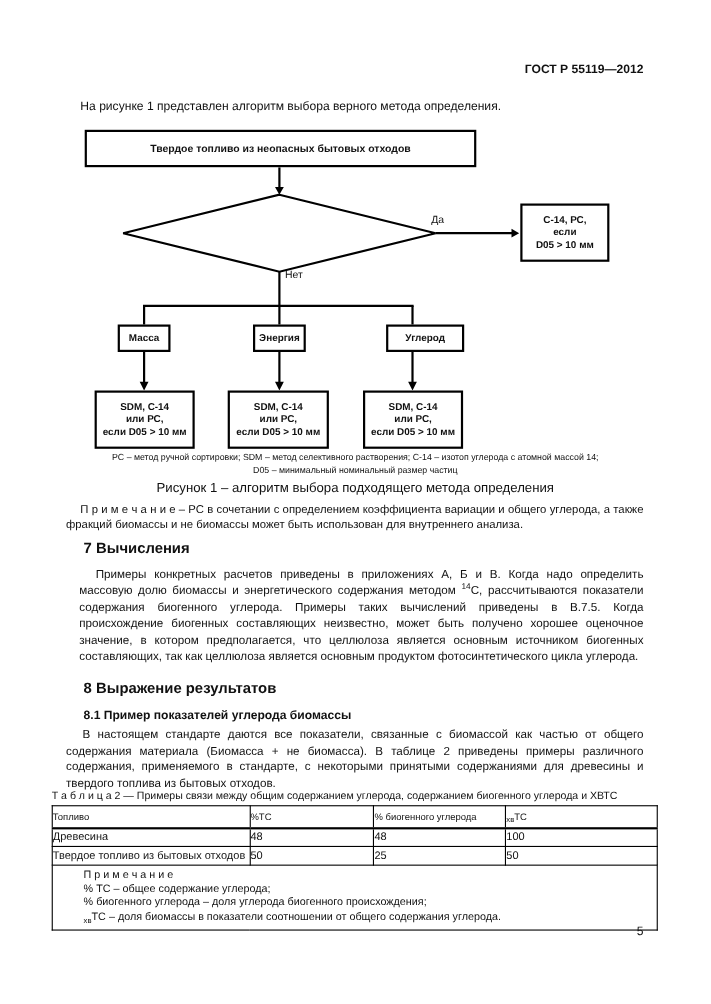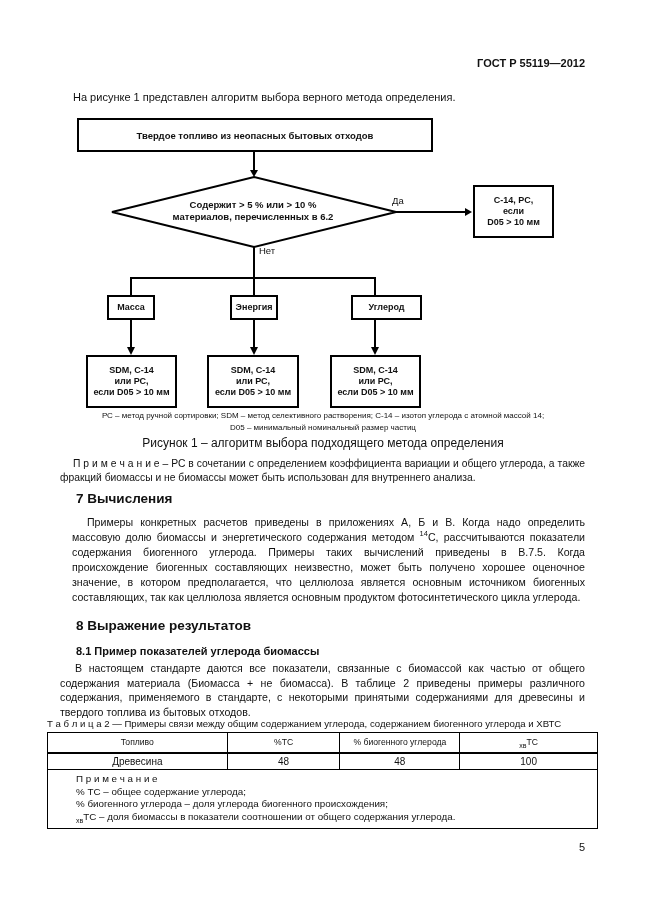--- a/index.html
+++ b/index.html
@@ -60,21 +60,21 @@
   .p7 { top:515px;margin-left:12px; }
   .p8 { top:661px; line-height:14.5px; }
   sup { font-size:7.5px; vertical-align:super; line-height:0; }
   sub { font-size:7px; vertical-align:sub; line-height:0; }
   
   .tbl-caption { position:absolute; top:718px; left:47px; width:551px; font-size:9.6px; }
   table.gost {
     position:absolute; top:732px; left:47px; width:551px;
     border-collapse:collapse; background:#fff;
   }
-  table.gost td, table.gost th { border:1px solid #000; text-align:center; vertical-align:middle; }
+  table.gost td, table.gost th { border:1px solid #000; text-align:left; vertical-align:middle; }
   table.gost th { font-weight:normal; font-size:8.6px; height:20px; border-bottom:2px solid #000; }
   table.gost td.data { font-size:10px; height:17px; }
   table.gost td.note-cell {
     text-align:left; font-size:9.8px; line-height:12.5px;
     padding:3px 6px 5px 28px;
   }
   .page-num { position:absolute; top:841px; left:60px; right:61px; text-align:right; font-size:11px; }
 </style>
 </head>
 <body>
@@ -104,24 +104,20 @@
       <polygon points="127,232 135,232 131,240"></polygon>
       <polygon points="250,232 258,232 254,240"></polygon>
       <polygon points="371,232 379,232 375,240"></polygon>
     </g>
   </svg>
 
   <div class="fbox top-box">
     <span>Твердое топливо из неопасных бытовых отходов</span>
   </div>
 
-  <div class="diamond-label">
-    <div>Содержит &gt; 5 % или &gt; 10 %</div>
-    <div>материалов, перечисленных в 6.2</div>
-  </div>
 
   <span class="edge-label yes-lab">Да</span>
   <span class="edge-label no-lab">Нет</span>
 
   <div class="fbox yes-box">
     <div>С-14, РС,</div>
     <div>если</div>
     <div>D05 &gt; 10 мм</div>
   </div>
 
@@ -183,20 +179,26 @@
     <th>% биогенного углерода</th>
     <th><sub>хв</sub><span>ТС</span></th>
   </tr>
   <tr>
     <td class="data">Древесина</td>
     <td class="data">48</td>
     <td class="data">48</td>
     <td class="data">100</td>
   </tr>
   <tr>
+    <td class="data">Твердое топливо из бытовых отходов</td>
+    <td class="data">50</td>
+    <td class="data">25</td>
+    <td class="data">50</td>
+  </tr>
+  <tr>
     <td class="note-cell" colspan="4">
       <div>П р и м е ч а н и е</div>
       <div>% ТС – общее содержание углерода;</div>
       <div>% биогенного углерода – доля углерода биогенного происхождения;</div>
       <div><sub>хв</sub><span>ТС – доля биомассы в показатели соотношении от общего содержания углерода.</span></div>
     </td>
   </tr>
 </tbody>
   </table>
 

